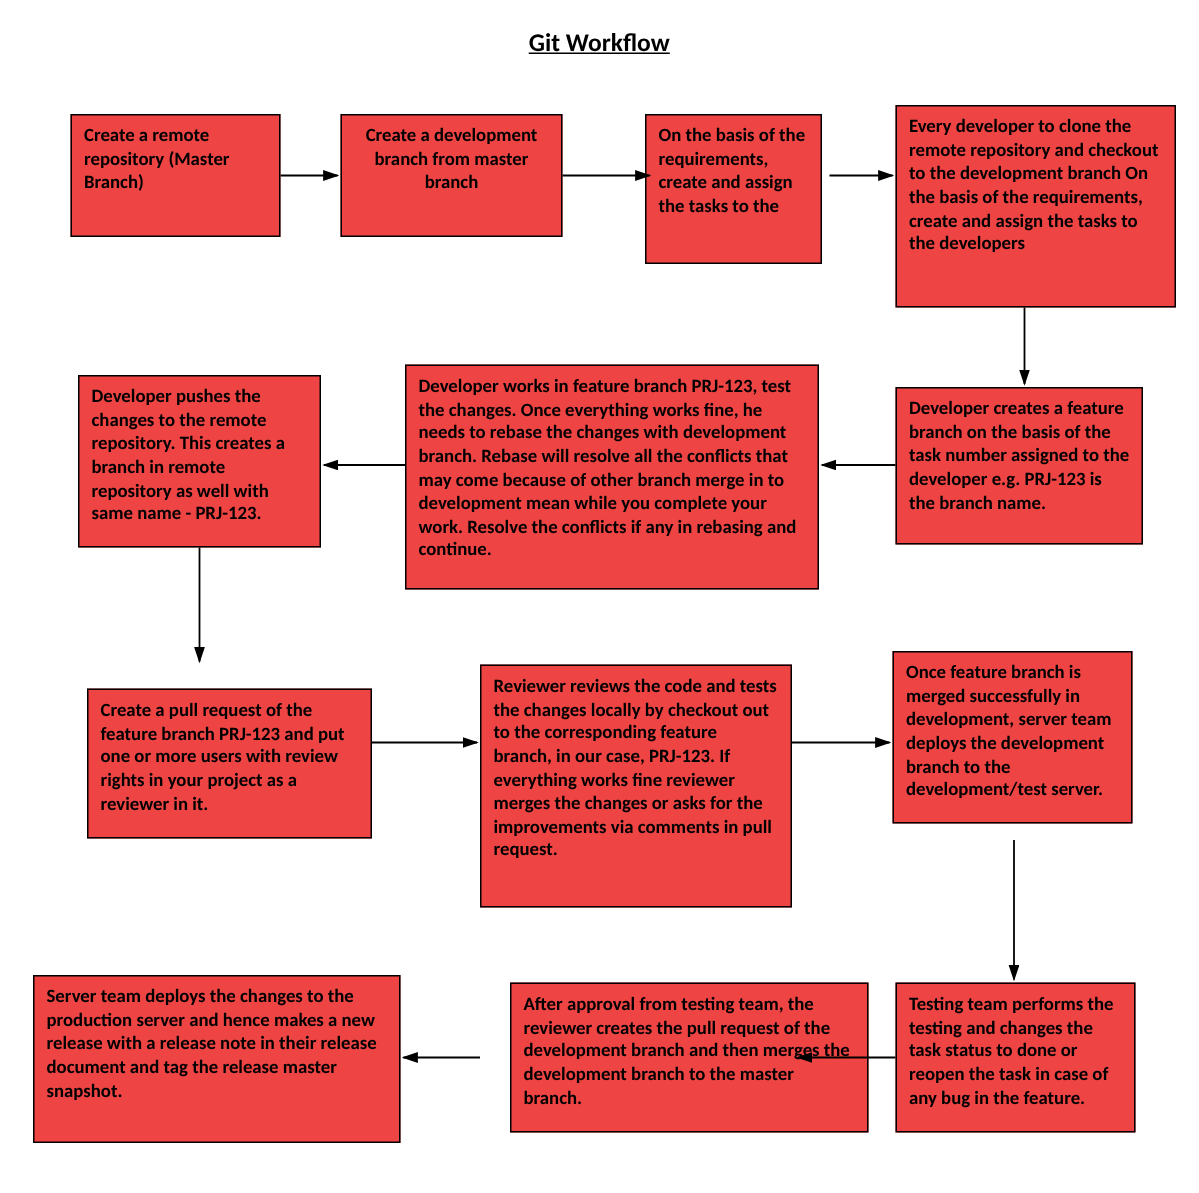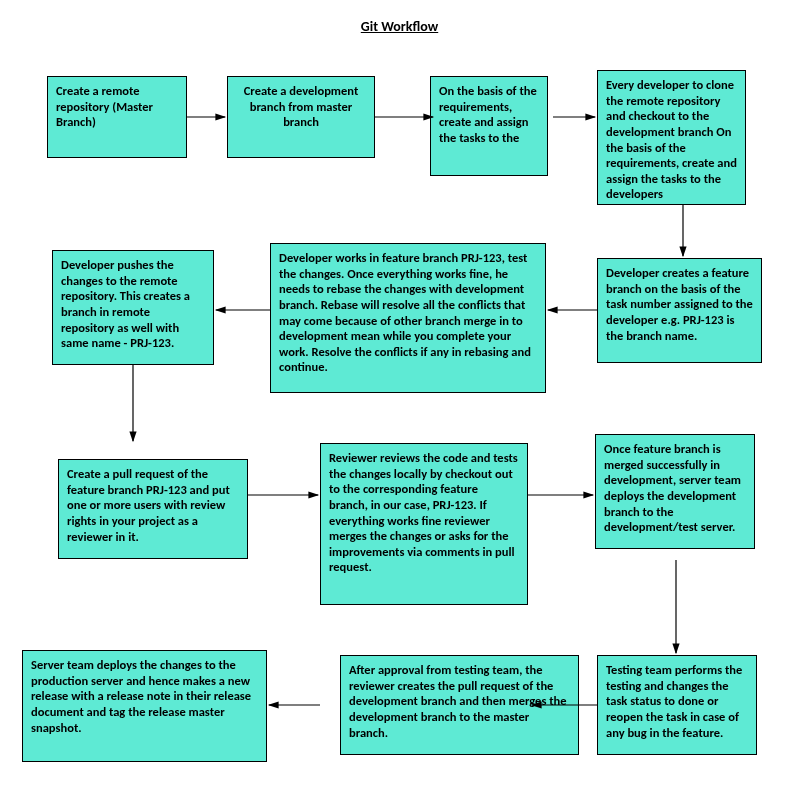--- a/index.html
+++ b/index.html
@@ -12,47 +12,47 @@
     height: 795px;
     position: relative;
   }
   .title {
     position: absolute;
     top: 18px;
     left: 50%;
     transform: translateX(-50%);
     font-weight: bold;
     text-decoration: underline;
-    font-size: 14px;
+    font-size: 17px;
   }
   .box {
     position: absolute;
     border: 1px solid #000;
     padding: 6px 8px;
     font-size: 12.5px;
     line-height: 1.25;
     font-weight: bold;
-    background: #5eead4;
+    background: #ef4444;
   }
   svg.arrows {
     position: absolute;
     top: 0; left: 0;
     width: 799px; height: 795px;
     pointer-events: none;
   }
 </style>
 </head>
 <body>
 
 <div class="title">Git Workflow</div>
 
 <div class="box" style="left:47px; top:76px; width:140px; height:82px;">Create a remote repository (Master Branch)</div>
 <div class="box" style="left:227px; top:76px; width:148px; height:82px;text-align:center;">Create a development branch from master branch</div>
 <div class="box" style="left:430px; top:76px; width:118px; height:100px;">On the basis of the requirements, create and assign the tasks to the</div>
-<div class="box" style="left:597px; top:70px; width:149px; height:135px;">Every developer to clone the remote repository and checkout to the development branch On the basis of the requirements, create and assign the tasks to the developers</div>
+<div class="box" style="left:597px; top:70px; width:187px; height:135px;">Every developer to clone the remote repository and checkout to the development branch On the basis of the requirements, create and assign the tasks to the developers</div>
 
 <div class="box" style="left:597px; top:258px; width:165px; height:105px;">Developer creates a feature branch on the basis of the task number assigned to the developer e.g. PRJ-123 is the branch name.</div>
 <div class="box" style="left:270px; top:243px; width:276px; height:150px;">Developer works in feature branch PRJ-123, test the changes. Once everything works fine, he needs to rebase the changes with development branch. Rebase will resolve all the conflicts that may come because of other branch merge in to development mean while you complete your work. Resolve the conflicts if any in rebasing and continue.</div>
 <div class="box" style="left:52px; top:250px; width:162px; height:115px;">Developer pushes the changes to the remote repository. This creates a branch in remote repository as well with same name - PRJ-123.</div>
 
 <div class="box" style="left:58px; top:443px; width:190px; height:100px;margin-top:16px;">Create a pull request of the feature branch PRJ-123 and put one or more users with review rights in your project as a reviewer in it.</div>
 <div class="box" style="left:320px; top:443px; width:208px; height:162px;">Reviewer reviews the code and tests the changes locally by checkout out to the corresponding feature branch, in our case, PRJ-123. If everything works fine reviewer merges the changes or asks for the improvements via comments in pull request.</div>
 <div class="box" style="left:595px; top:434px; width:160px; height:115px;">Once feature branch is merged successfully in development, server team deploys the development branch to the development/test server.</div>
 
 <div class="box" style="left:597px; top:655px; width:160px; height:100px;">Testing team performs the testing and changes the task status to done or reopen the task in case of any bug in the feature.</div>

